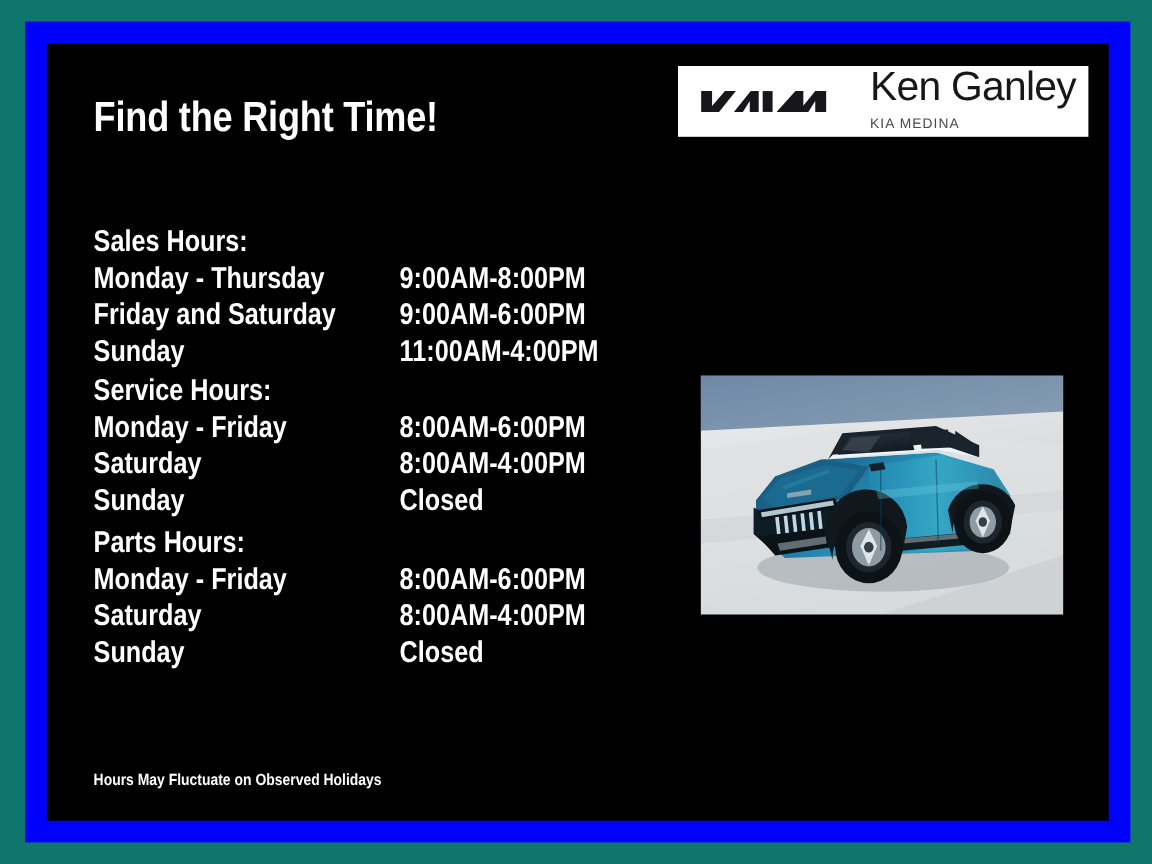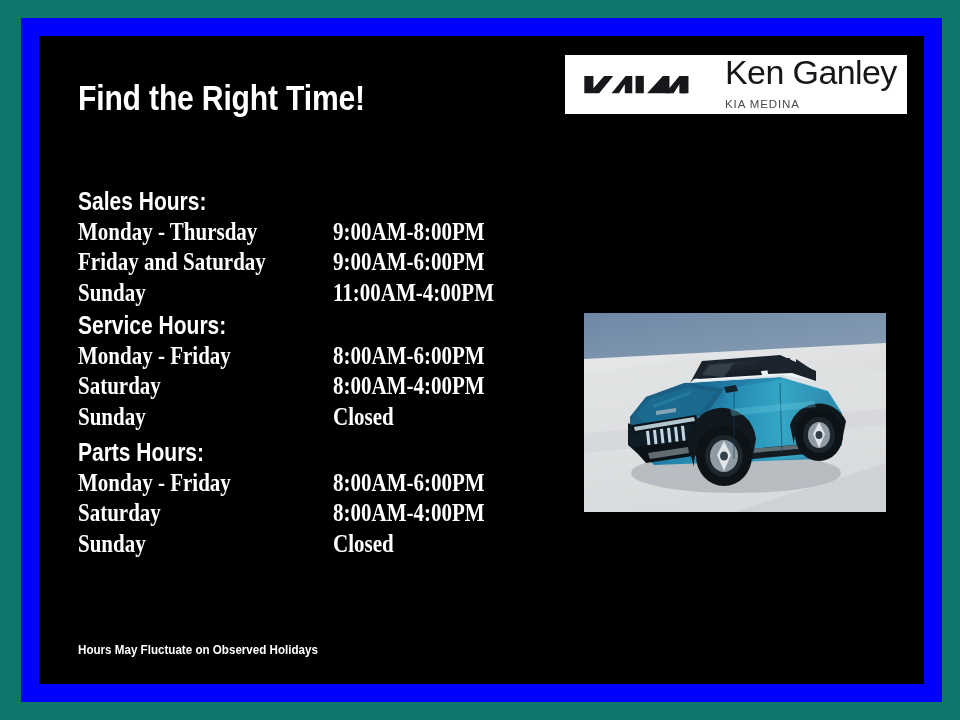--- a/index.html
+++ b/index.html
@@ -73,21 +73,20 @@
     color: #FFFFFF;
     transform: scaleX(0.84);
     transform-origin: left center;
     white-space: nowrap;
   }
   .hours-row {
     position: relative;
     height: 30.5px;
     line-height: 30.5px;
     white-space: nowrap;
-    font-family: Liberation Serif, serif;
   }
   .day-label {
     position: absolute;
     left: 0;
     top: 0;
     font-size: 25px;
     line-height: 30.5px;
     font-weight: bold;
     color: #FFFFFF;
     transform: scaleX(0.84);

